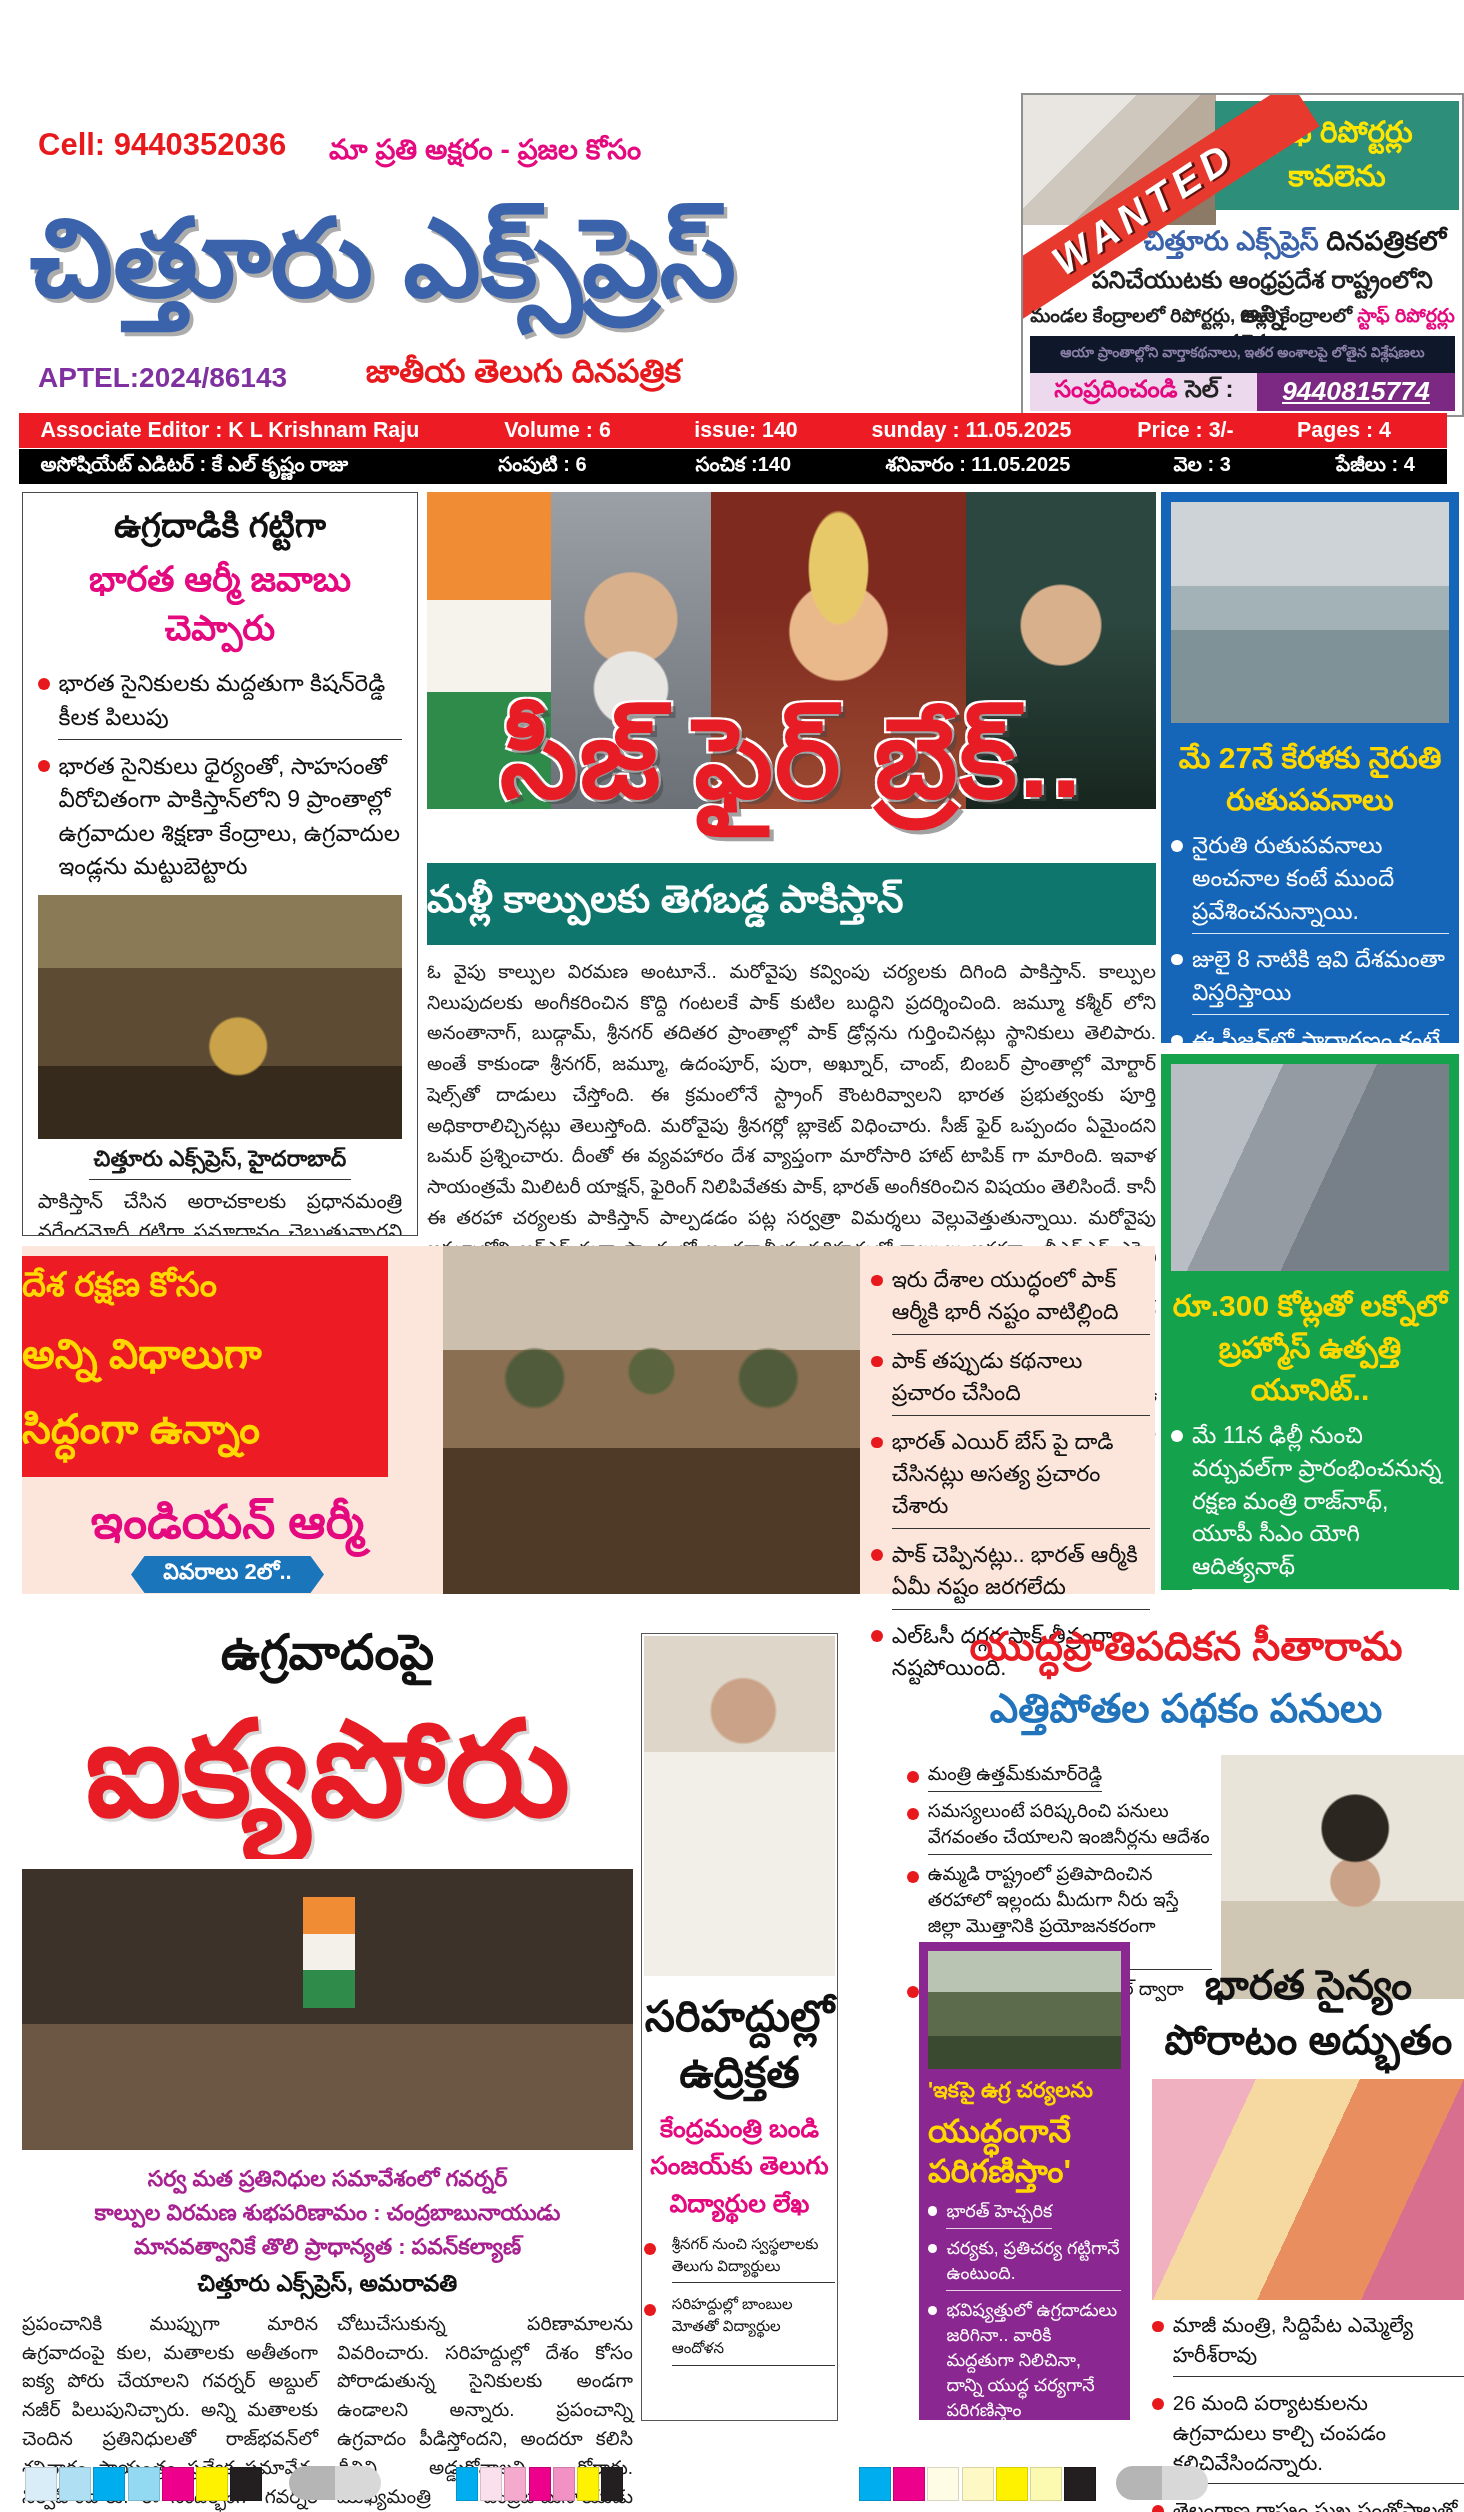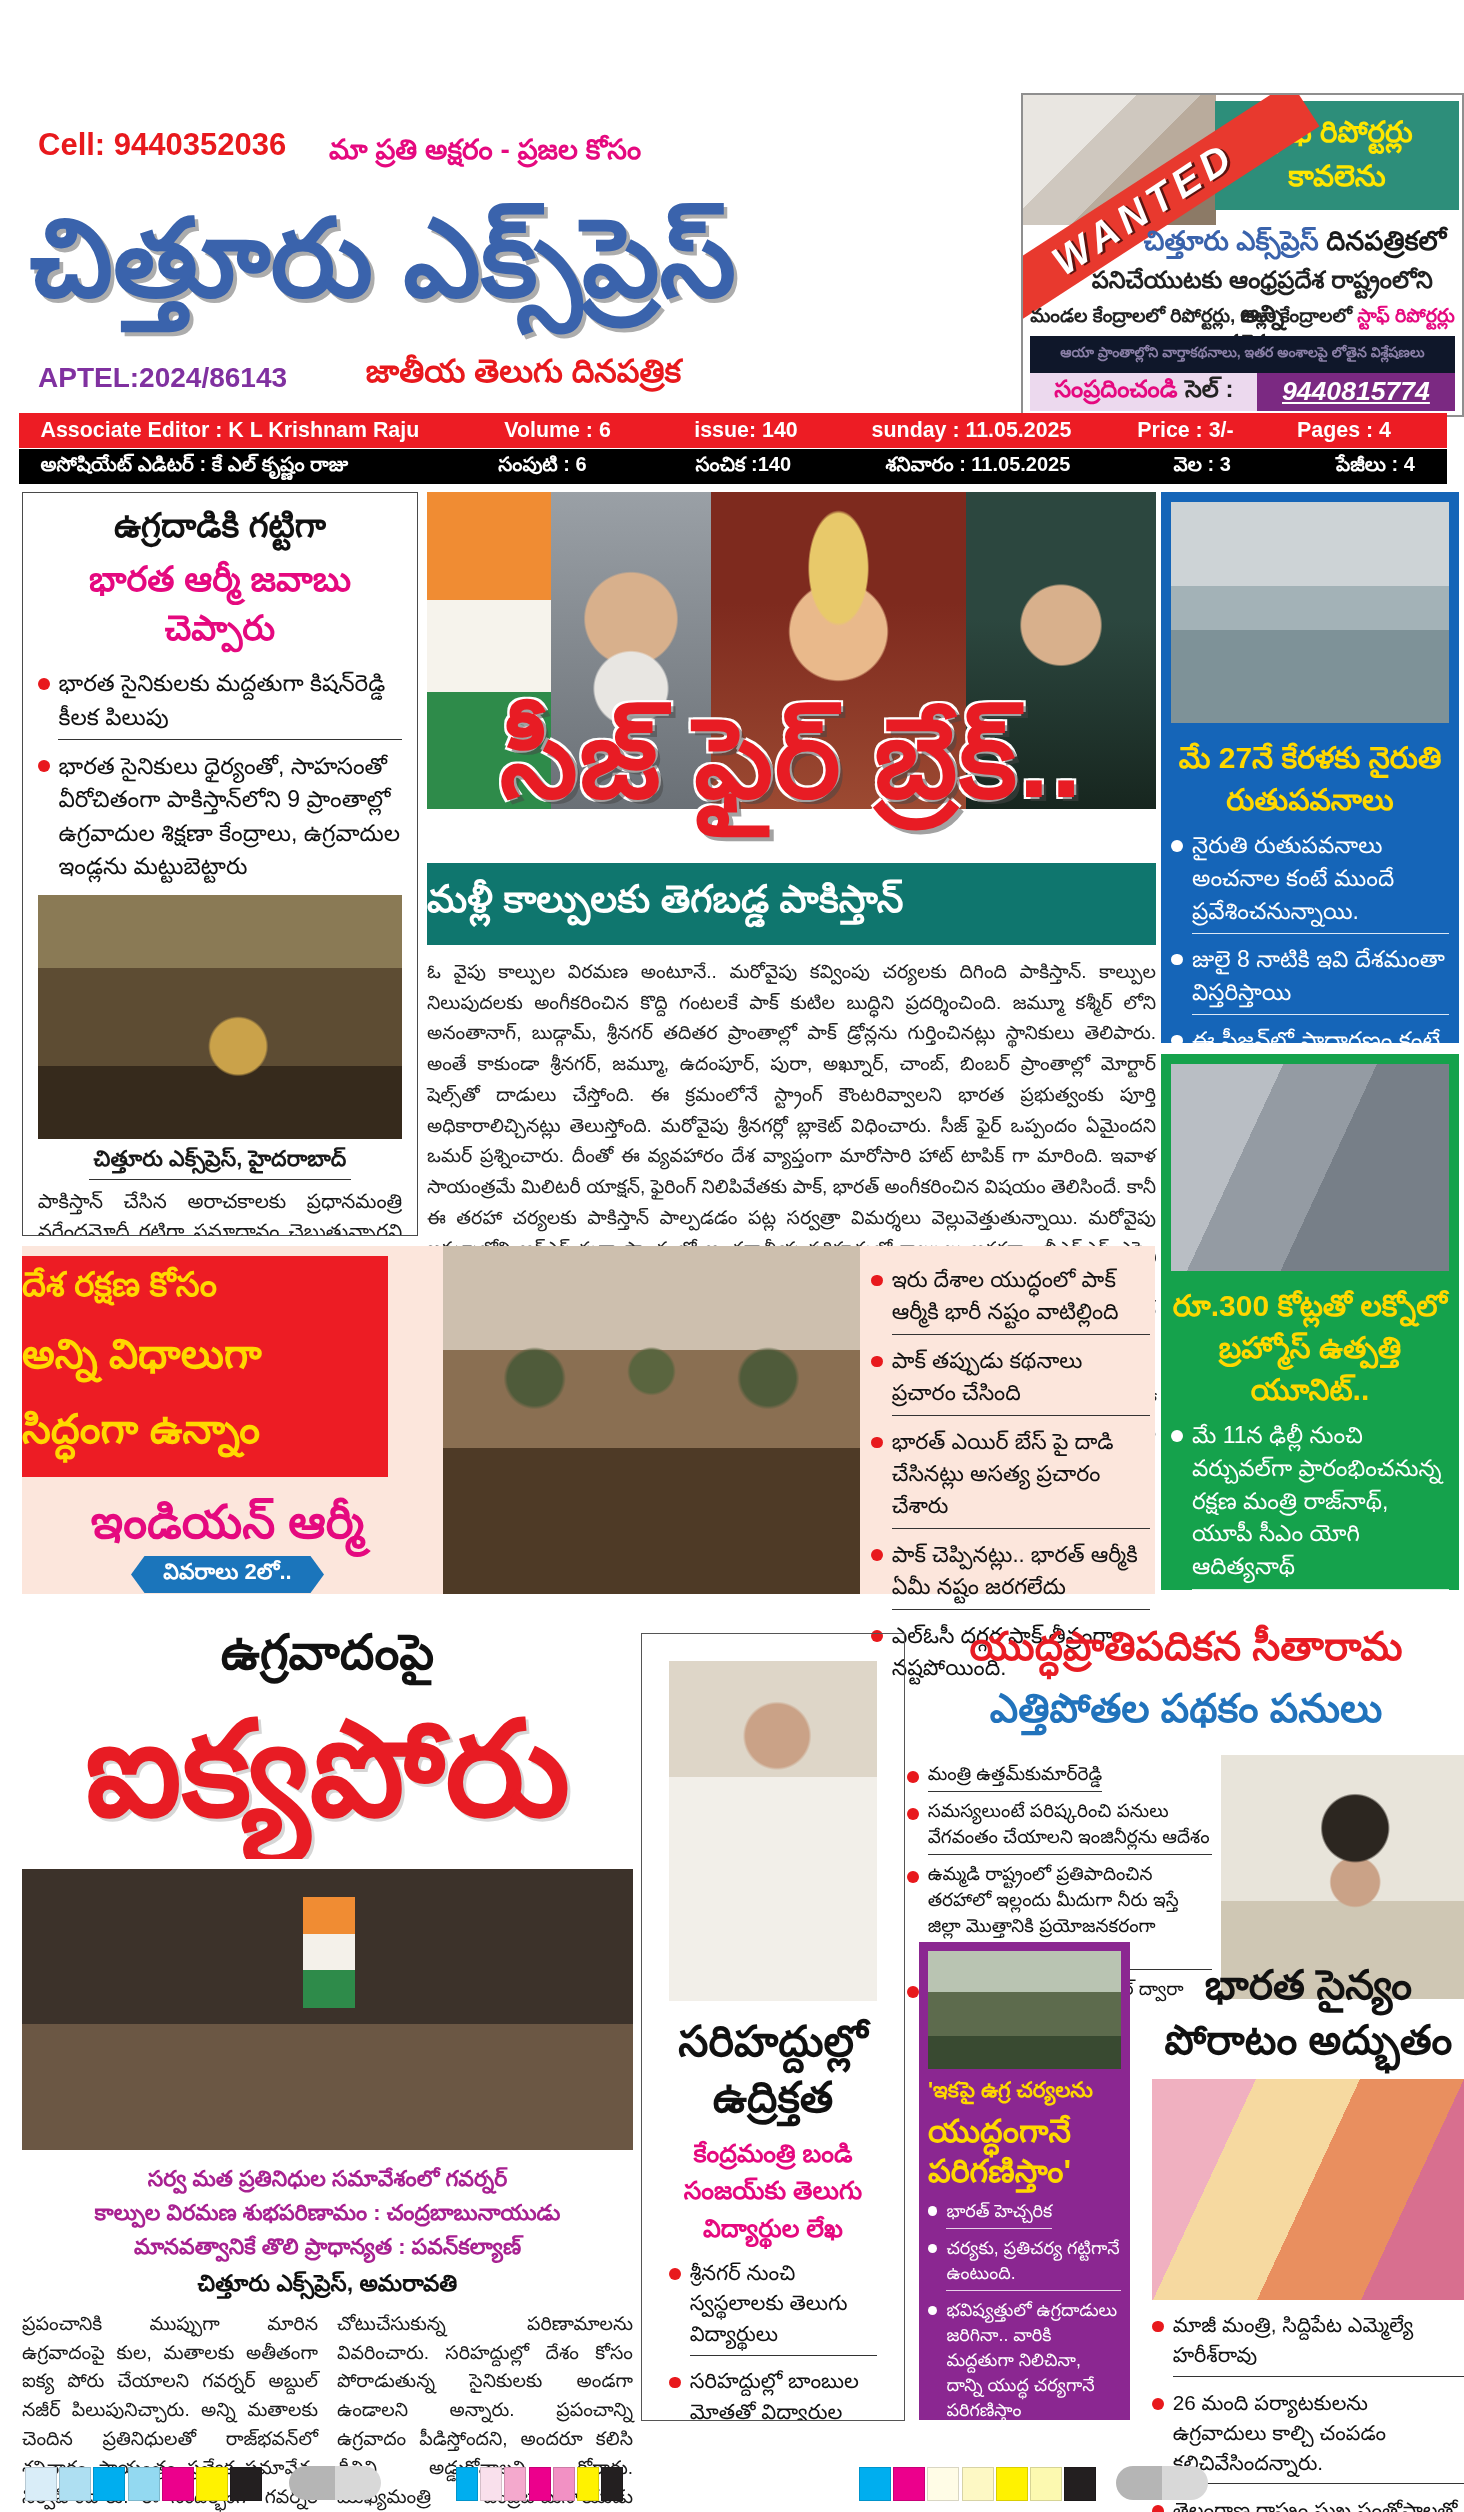--- a/index.html
+++ b/index.html
@@ -130,28 +130,28 @@
            overflow:hidden;white-space:nowrap;text-shadow:3px 3px 0 rgba(120,120,120,.3);}
   .un-photo{width:100%;height:281px;margin-top:10.3px;position:relative;
             background:linear-gradient(180deg,#3c322a 0 55%,#6b5744 55%);}
   .un-photo .flag{position:absolute;left:46%;top:10%;width:52px;height:111px;
                   background:linear-gradient(180deg,#f08c33 0 33%,#f4f1ea 33% 66%,#2e8b4a 66%);}
   .un-sub{margin-top:11.8px;text-align:center;font-size:22px;font-weight:900;color:#a82191;line-height:1.55;}
   .un-date{margin-top:5.9px;text-align:center;font-size:23px;font-weight:900;color:#111;}
   .un-body{margin-top:7.4px;font-size:19px;line-height:1.52;text-align:justify;columns:2;column-gap:19px;}
 
   
-  #border-box{left:641px;top:1633px;width:264px;height:788px;border:1.5px solid #555;
-              padding:27px;box-sizing:border-box;overflow:hidden;}
+  #border-box{left:641px;top:1633px;width:197px;height:788px;border:1.5px solid #555;
+              padding:2px;box-sizing:border-box;overflow:hidden;}
   .bb-photo{width:100%;height:340px;
             background:radial-gradient(circle at 52% 22%,#caa287 0 11%,rgba(0,0,0,0) 12%),
                        linear-gradient(180deg,#ded6c8 0 34%,#f2efe9 34%);}
   .bb-head{margin-top:13.3px;text-align:center;font-size:43px;font-weight:900;color:#111;line-height:1.3;}
   .bb-sub{margin-top:8.9px;text-align:center;font-size:25px;font-weight:900;color:#e5097f;line-height:1.5;}
-  #border-box .blt .tx{font-size:21px;}
+  #border-box .blt .tx{font-size:15px;margin-left:7px;}
   #border-box .blt.u .tx{border-bottom:1.5px solid #333;padding-bottom:5.9px;}
 
   
   #sitarama{left:907px;top:1624px;width:558px;}
   .st-h1{text-align:center;font-size:40px;font-weight:900;color:#e81c24;}
   .st-h2{text-align:center;font-size:40px;font-weight:900;color:#2173bc;margin-top:7.4px;}
   .st-row{display:flex;margin-top:13.3px;}
   .st-bullets{flex:1;}
   .st-bullets .blt{margin-top:5.9px;}
   .st-bullets .blt .tx{font-size:18.5px;line-height:1.4;}

